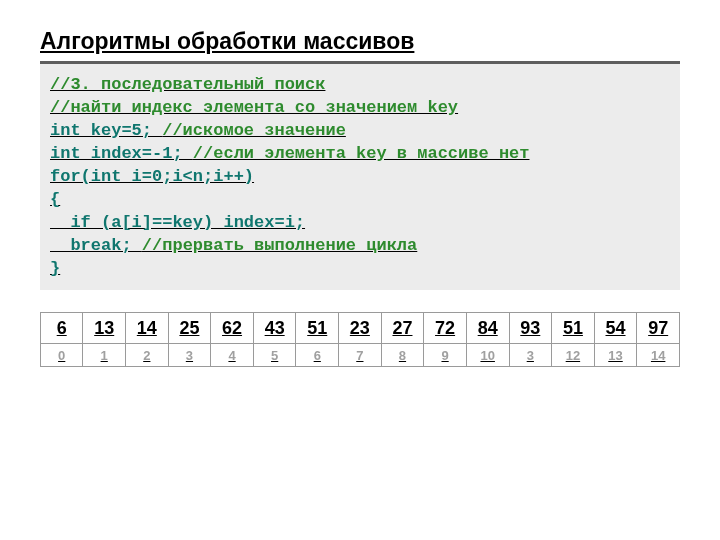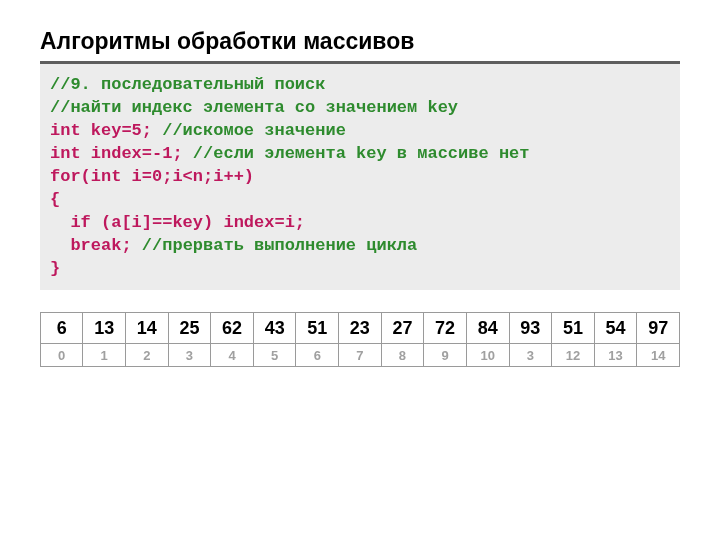--- a/index.html
+++ b/index.html
@@ -7,20 +7,21 @@
     padding: 0;
     width: 720px;
     height: 540px;
     background: #ffffff;
     font-family: Arial, Helvetica, sans-serif;
     position: relative;
     box-sizing: border-box;
   }
   .slide {
     padding: 28px 40px 0 40px;
+    text-decoration: underline;
   }
   .title {
     font-size: 23px;
     font-weight: bold;
     color: #000;
     margin: 0 0 6px 0;
   }
   .title-rule {
     border: none;
     border-top: 3px solid #5e5e5e;
@@ -30,21 +31,21 @@
     background: #ececec;
     padding: 10px 10px 10px 10px;
     margin-top: 0;
     font-family: "Courier New", monospace;
     font-size: 17px;
     line-height: 1.35;
     font-weight: bold;
     white-space: pre;
   }
   .c-comment { color: #2e8b2e; }
-  .c-code    { color: #be185d; }
+  .c-code    { color: #0f766e; }
 
   .array-table {
     margin-top: 22px;
     border-collapse: collapse;
   }
   .array-table td {
     border: 1px solid #9a9a9a;
     text-align: center;
     font-family: Arial, sans-serif;
   }
@@ -62,21 +63,21 @@
     color: #a0a0a0;
   }
 </style>
 </head>
 <body>
 
 <div class="slide">
   <h1 class="title">Алгоритмы обработки массивов</h1>
   <hr class="title-rule">
 
-  <div class="code-block" id="code-block"><span class="c-comment">//9. последовательный поиск</span>
+  <div class="code-block" id="code-block"><span class="c-comment">//3. последовательный поиск</span>
 <span class="c-comment">//найти индекс элемента со значением key</span>
 <span class="c-code">int key=5; </span><span class="c-comment">//искомое значение</span>
 <span class="c-code">int index=-1; </span><span class="c-comment">//если элемента key в массиве нет</span>
 <span class="c-code">for(int i=0;i&lt;n;i++)</span>
 <span class="c-code">{</span>
 <span class="c-code">  if (a[i]==key) index=i;</span>
 <span class="c-code">  break; </span><span class="c-comment">//прервать выполнение цикла</span>
 <span class="c-code">}</span></div>
 
   <table class="array-table">

